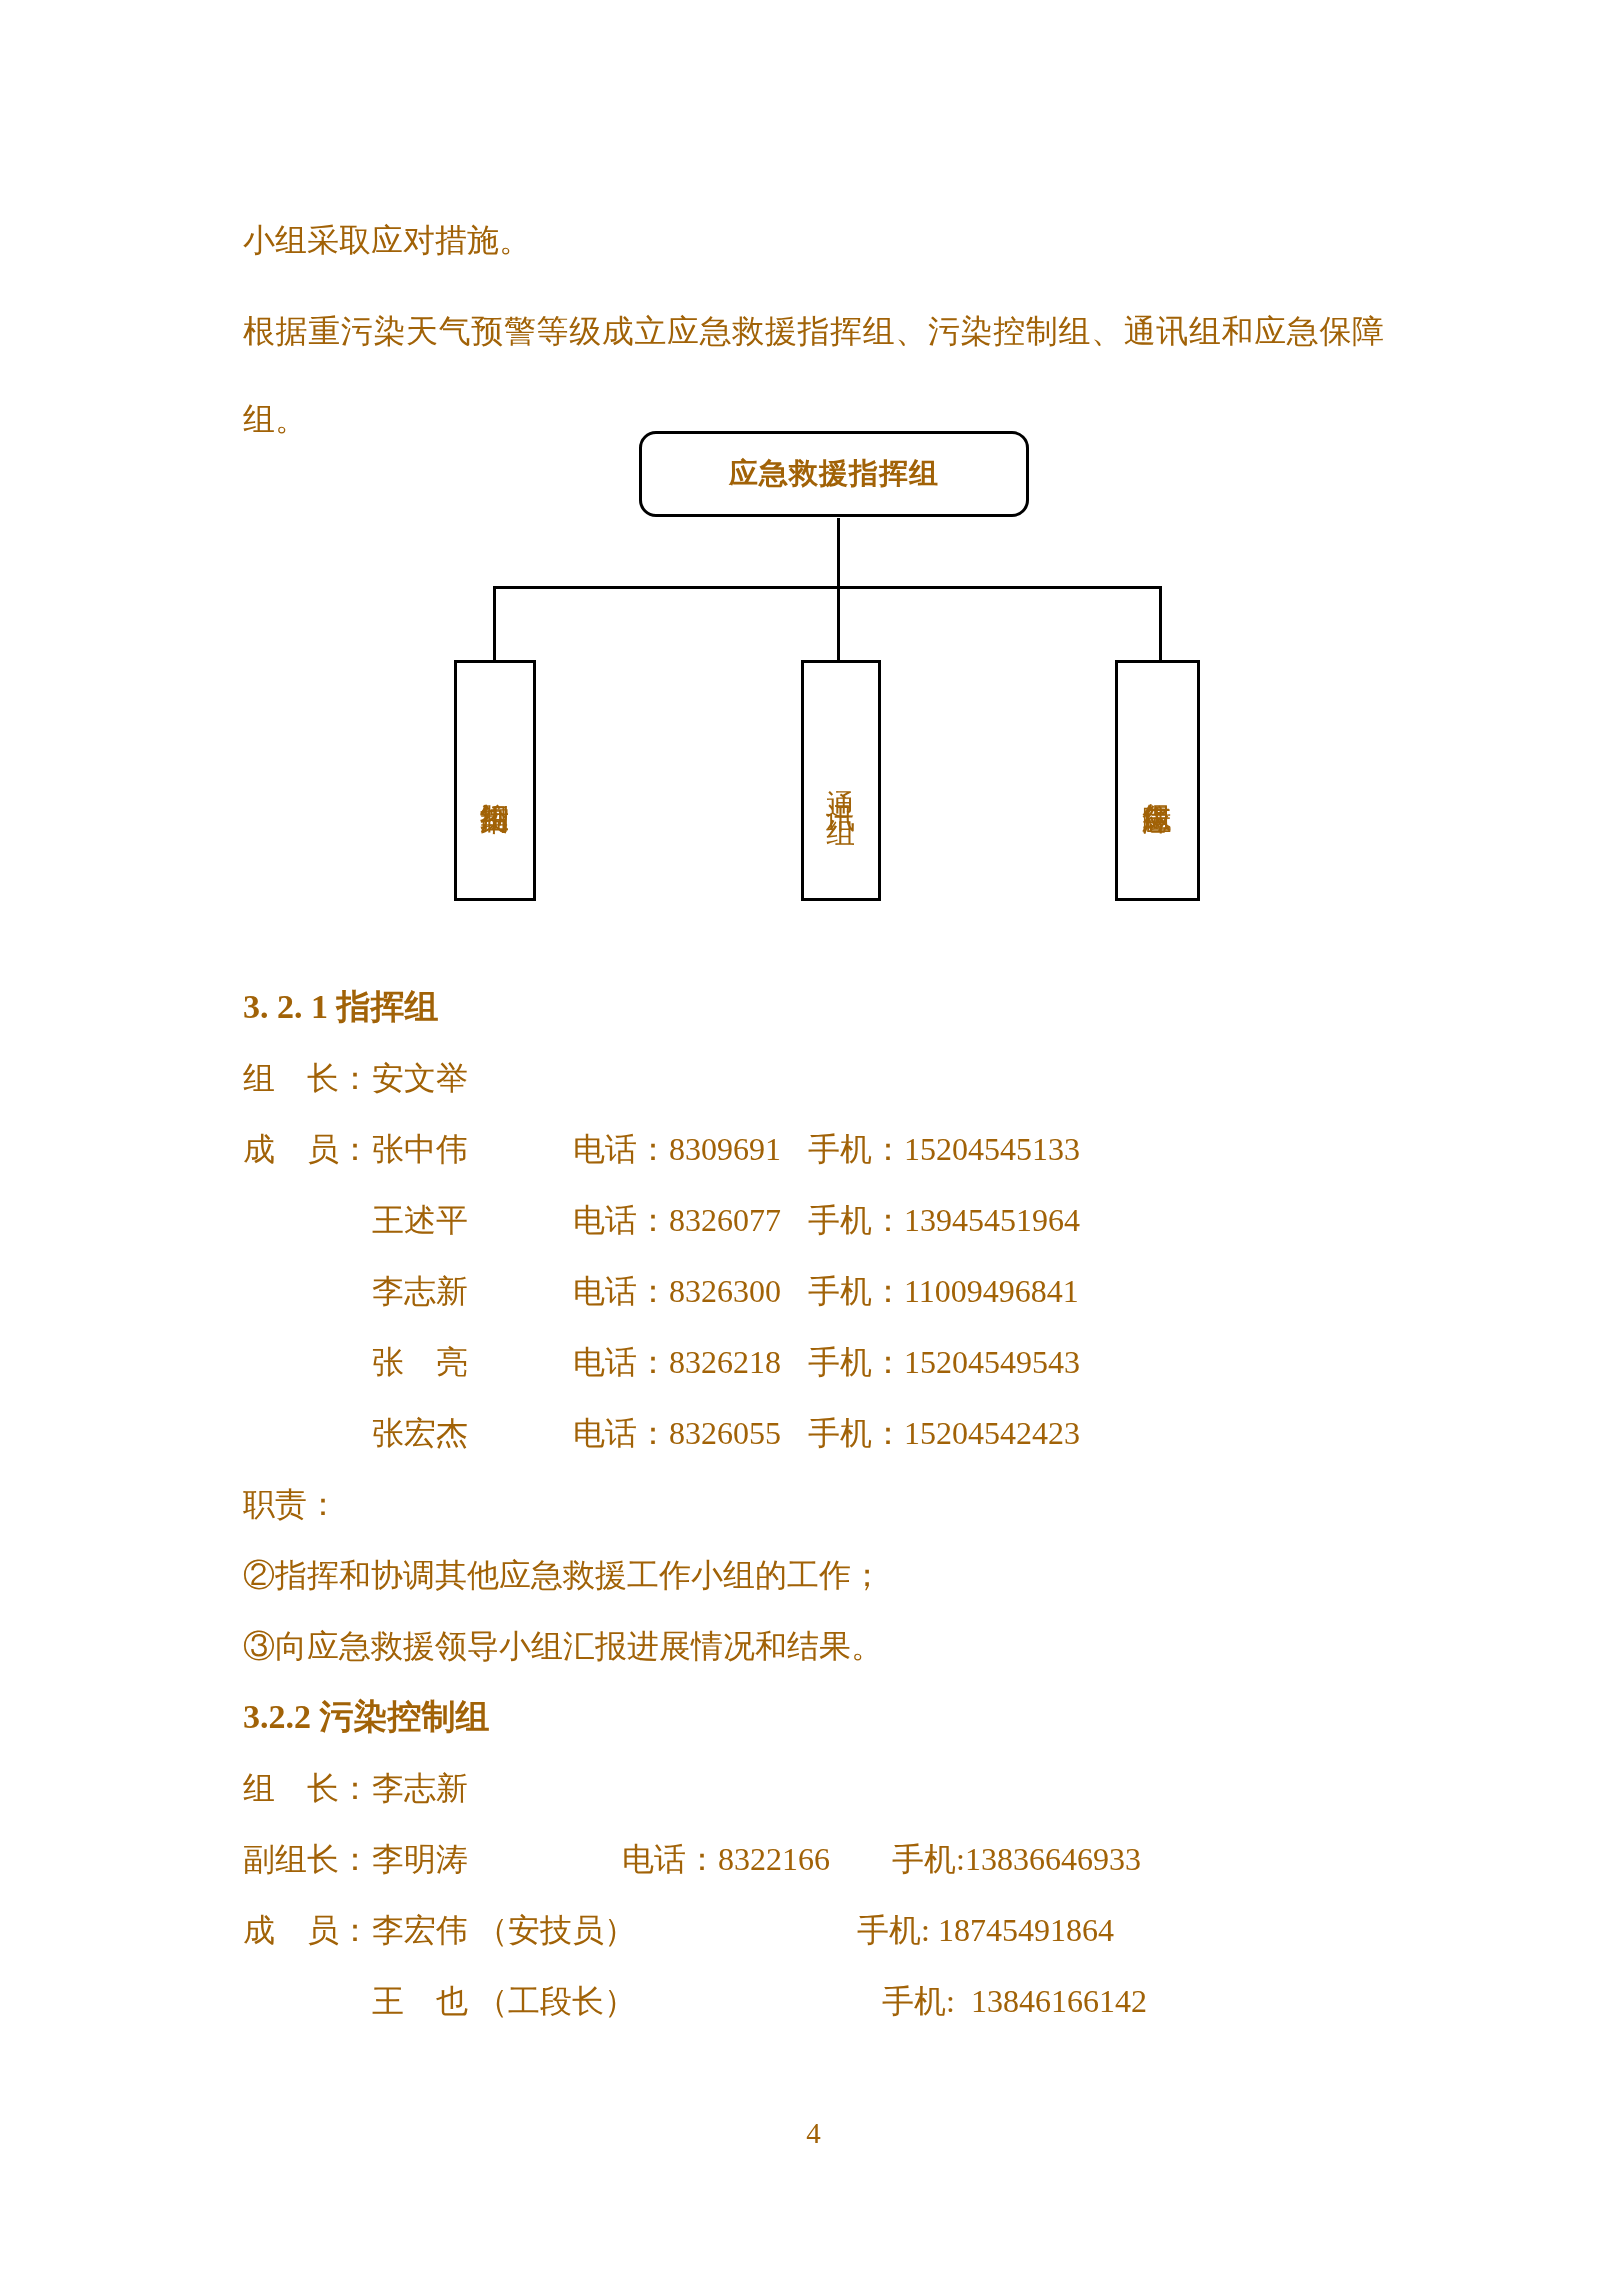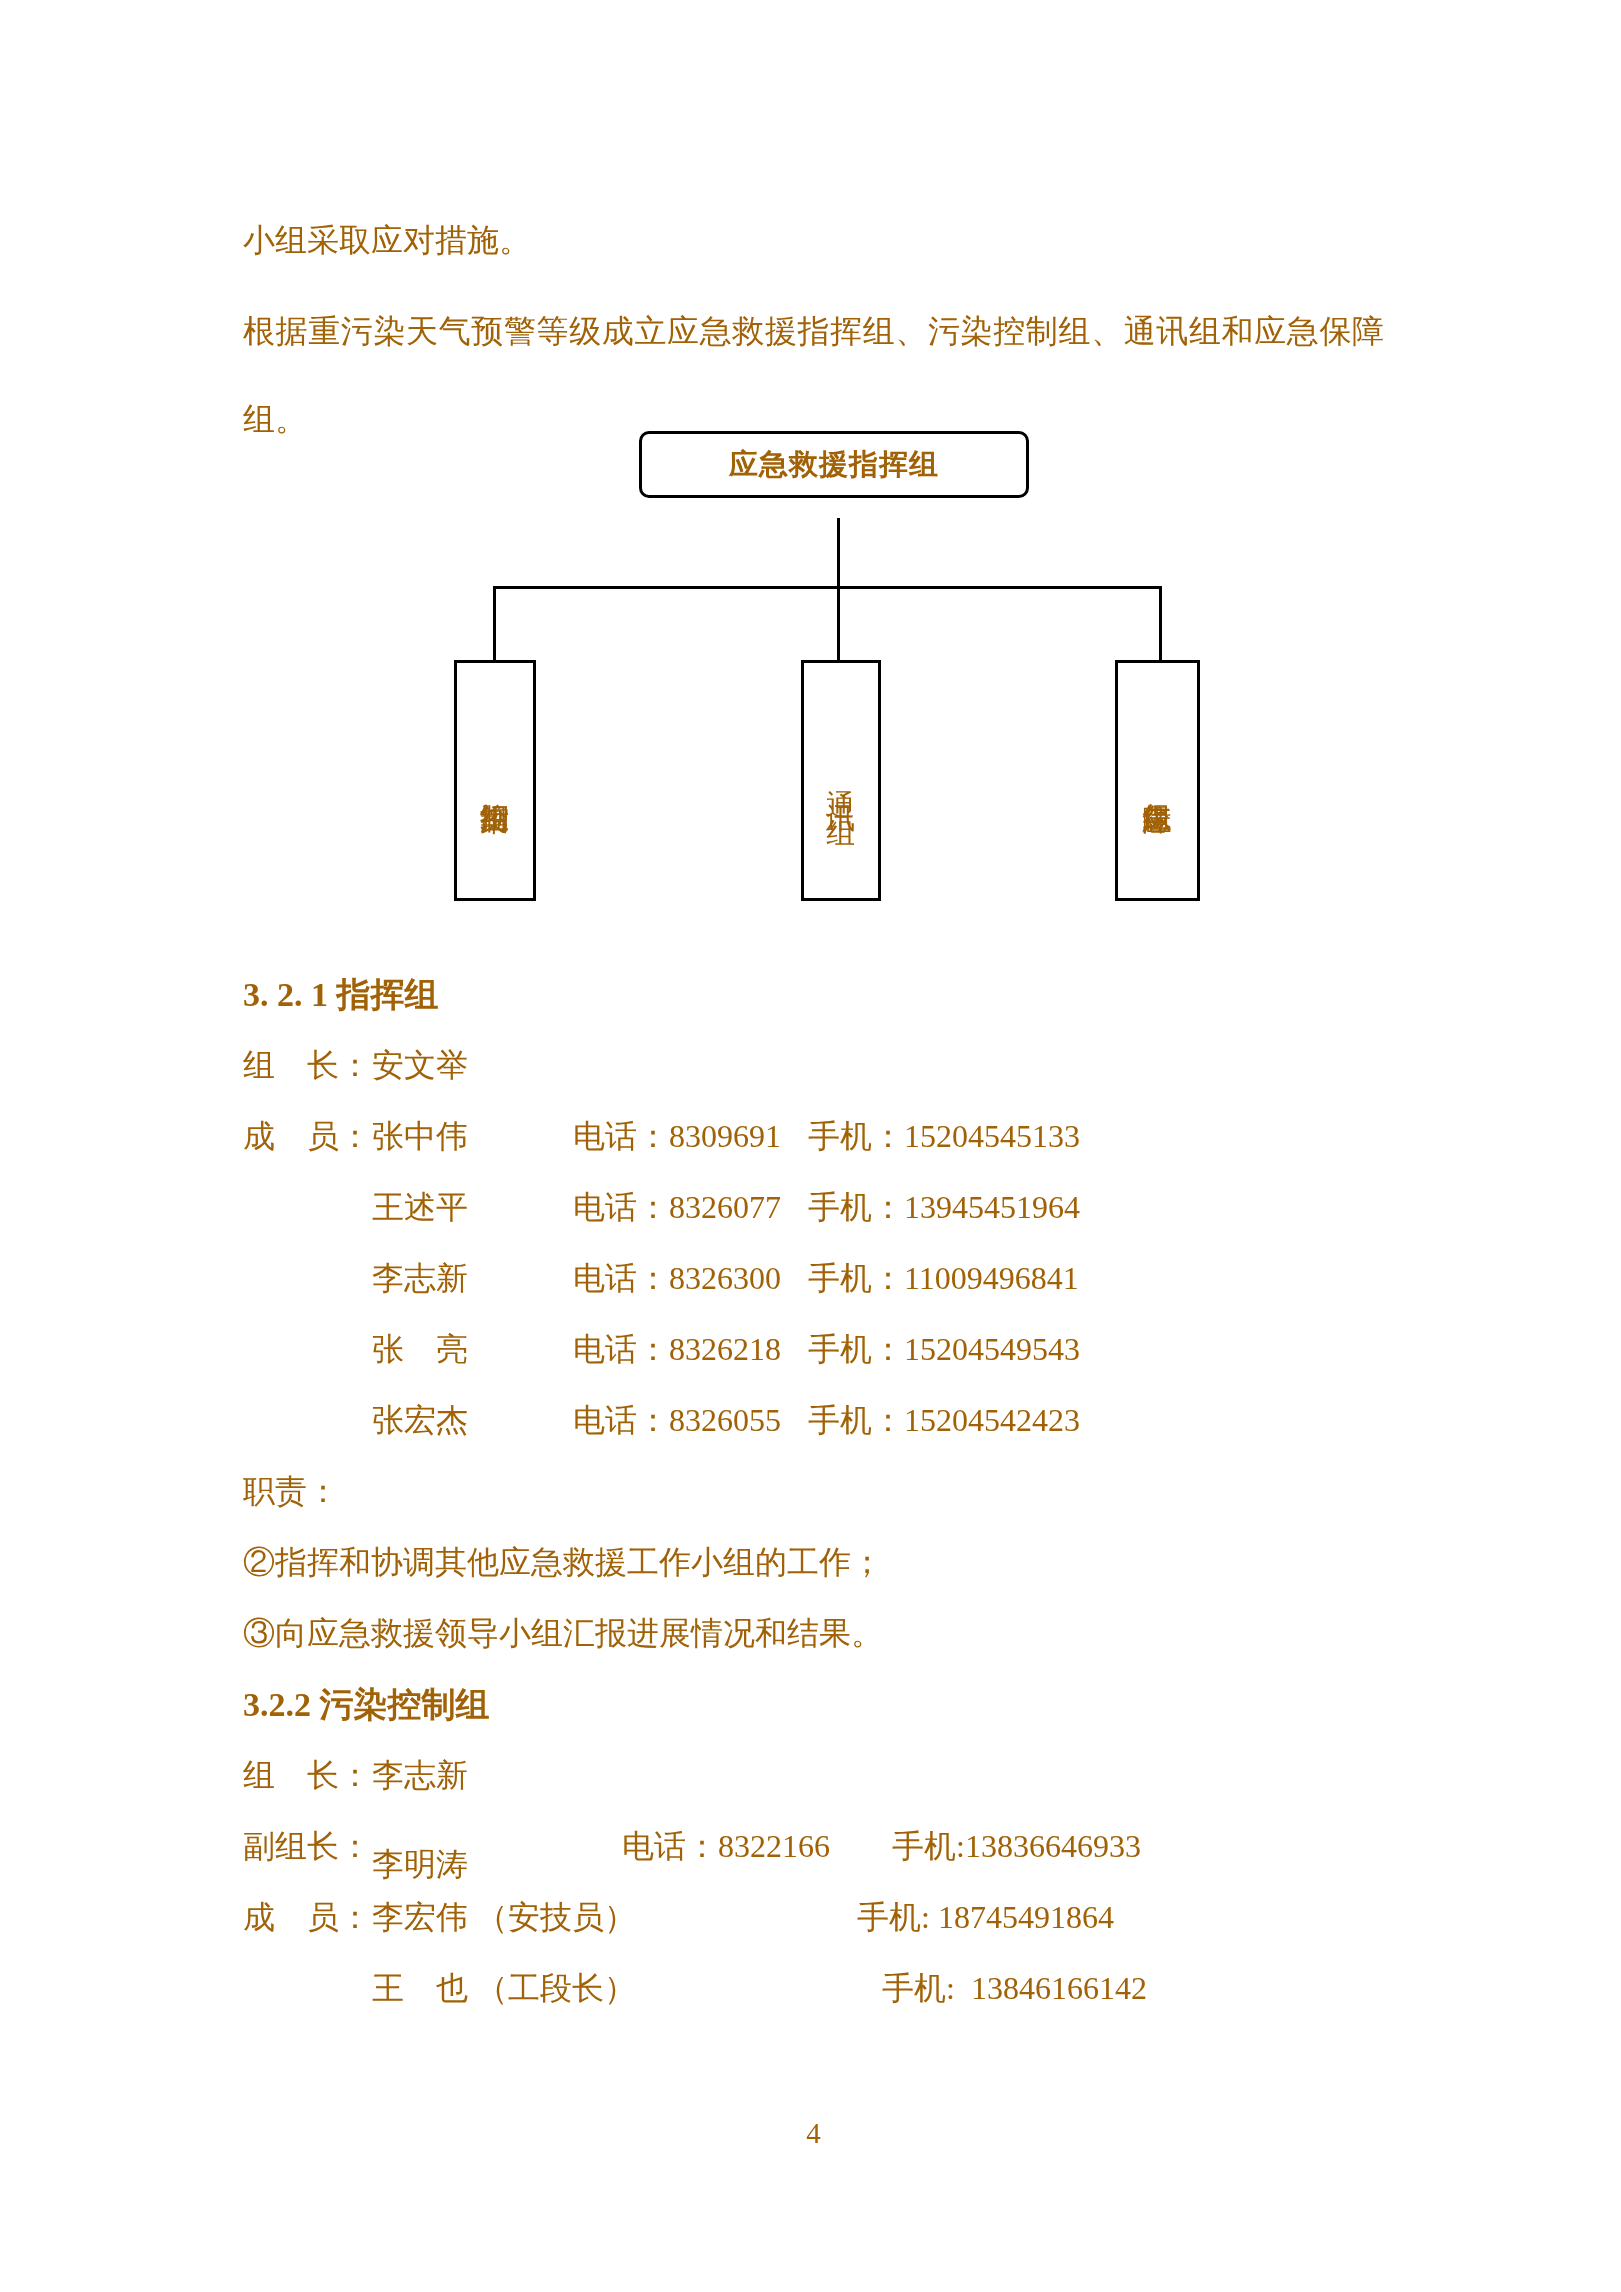--- a/index.html
+++ b/index.html
@@ -6,40 +6,40 @@
   .page{
     position:relative;width:1621px;height:2293px;background:#ffffff;
     font-family:"Liberation Serif","DejaVu Serif",serif;color:#a16207;overflow:hidden;
   }
   .para{position:absolute;left:243px;width:1141px;margin:0;font-size:32px;line-height:88px;
         text-align:justify;white-space:normal;}
   .p1{top:196px;}
   .p2{top:287px;}
 
   
-  .root-box{position:absolute;box-sizing:border-box;left:639px;top:431px;width:390px;height:67px;
-            border:3.9px solid #000;border-radius:10px;display:flex;align-items:center;justify-content:center;}
+  .root-box{position:absolute;box-sizing:border-box;left:639px;top:431px;width:390px;height:86px;
+            border:3.9px solid #000;border-radius:17px;display:flex;align-items:center;justify-content:center;}
   .root-box span{font-size:29px;font-weight:bold;letter-spacing:1px;}
   .cline{position:absolute;background:#000;}
   .stem{left:837px;top:518px;width:2.9px;height:72px;}
   .hbar{left:494px;top:586px;width:667px;height:2.9px;}
   .drop1{left:493px;top:586px;width:2.9px;height:77px;}
   .drop2{left:837px;top:586px;width:2.9px;height:77px;}
   .drop3{left:1159px;top:586px;width:2.9px;height:77px;}
   .child-box{position:absolute;box-sizing:border-box;top:660px;height:241px;border:3.9px solid #000;
              display:flex;align-items:center;justify-content:center;background:#fff;}
   .cb1{left:454px;width:82px;}
   .cb2{left:801px;width:80px;}
   .cb3{left:1115px;width:85px;}
   .vtext{writing-mode:vertical-rl;text-orientation:upright;font-size:29px;letter-spacing:0;}
   .cb2 .vtext{letter-spacing:14.7px;padding-top:14.7px;}
 
   
   .sections{position:absolute;left:243px;top:959px;width:1141px;}
-  .row{height:71px;display:flex;align-items:center;font-size:32px;}
+  .row{height:71px;display:flex;align-items:flex-end;font-size:32px;}
   .row .c{white-space:pre;flex:none;}
   .heading-row{font-weight:bold;font-size:34px;}
   .w-role{width:129px;}
   .w-name{width:201px;}
   .w-phone{width:235px;}
   .w-name2{width:250px;margin-top:36px;}
   .w-phone2{width:270px;}
   .w-name3{width:485px;}
   .w-name4{width:510px;}
 

